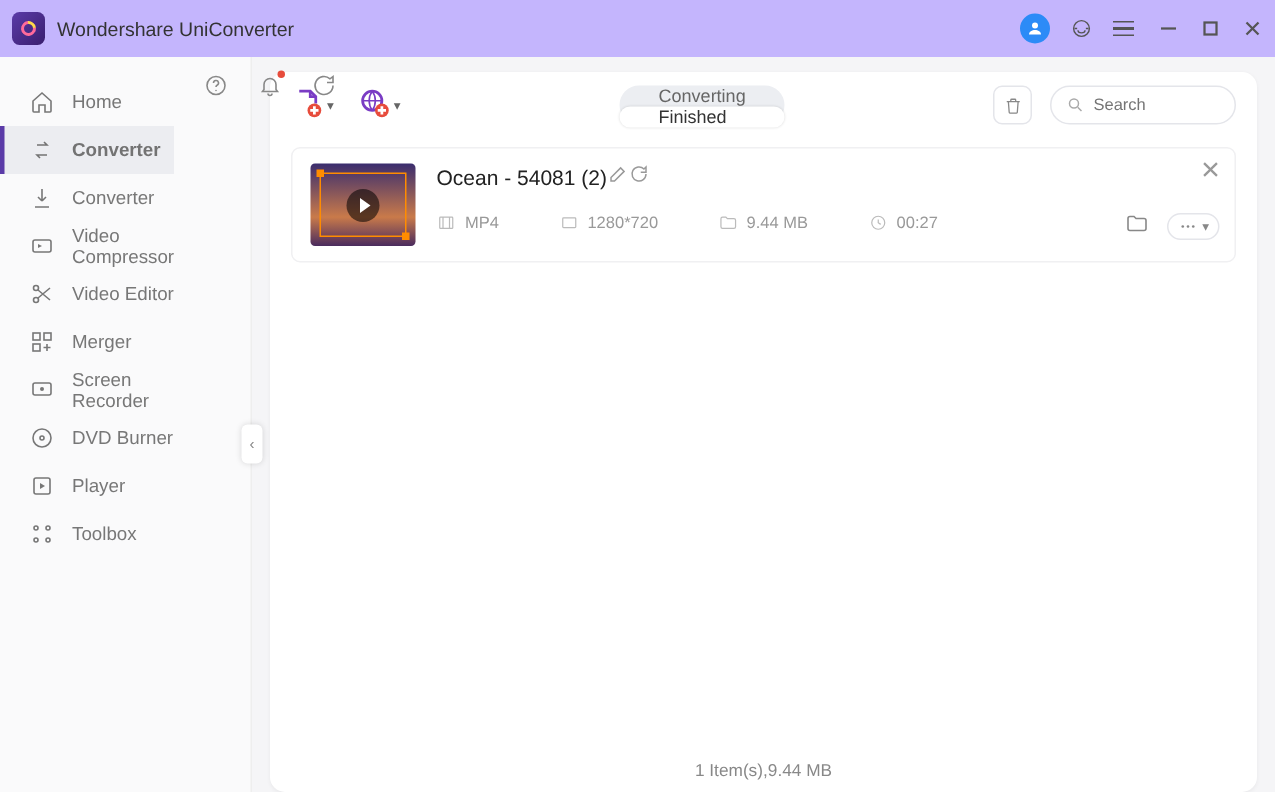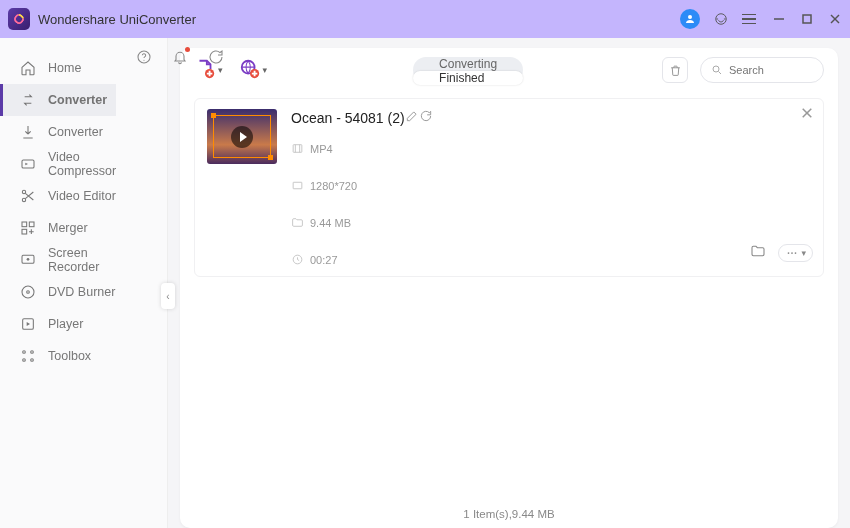--- a/index.html
+++ b/index.html
@@ -52,21 +52,21 @@
 .thumb-crop::before, .thumb-crop::after { content: ""; position: absolute; width: 5px; height: 5px; background: #ff8c00; }
 .thumb-crop::before { top: -3px; left: -3px; }
 .thumb-crop::after { bottom: -3px; right: -3px; }
 .play-circ { width: 22px; height: 22px; background: rgba(0,0,0,.55); border-radius: 50%; display: flex; align-items: center; justify-content: center; z-index: 1; }
 .play-circ::after { content: ""; border-left: 7px solid #fff; border-top: 5px solid transparent; border-bottom: 5px solid transparent; margin-left: 2px; }
 .file-info { flex: 1; }
 .file-title-row { display: flex; align-items: center; }
 .file-title { font-size: 14px; color: #222; }
 .mini-icon { color: #999; cursor: pointer; }
 .mini-icon svg { width: 14px; height: 14px; stroke: currentColor; fill: none; stroke-width: 1.7; }
-.meta-row { display: flex; gap: 24px; margin-top: 16px; font-size: 11px; color: #999; flex-direction: column; }
+.meta-row { display: flex; gap: 40px; margin-top: 16px; font-size: 11px; color: #999; }
 .meta-item { display: flex; align-items: center; gap: 6px; }
 .meta-item svg { width: 13px; height: 13px; stroke: #bbb; fill: none; stroke-width: 1.5; }
 .card-actions { position: absolute; right: 10px; bottom: 14px; display: flex; align-items: center; gap: 12px; }
 .card-actions svg { width: 16px; height: 16px; stroke: #888; fill: none; stroke-width: 1.6; }
 .card-close { position: absolute; right: 10px; top: 8px; cursor: pointer; color: #999; }
 .card-close svg { width: 12px; height: 12px; stroke: currentColor; stroke-width: 1.8; }
 .status-bar { height: 28px; display: flex; align-items: center; justify-content: center; font-size: 11.5px; color: #888; }
 .dropdown-rnd { display:flex; align-items:center; border:1px solid #e4e5ea; border-radius: 10px; padding: 1px 6px; cursor:pointer; }
 </style>
 </head>

